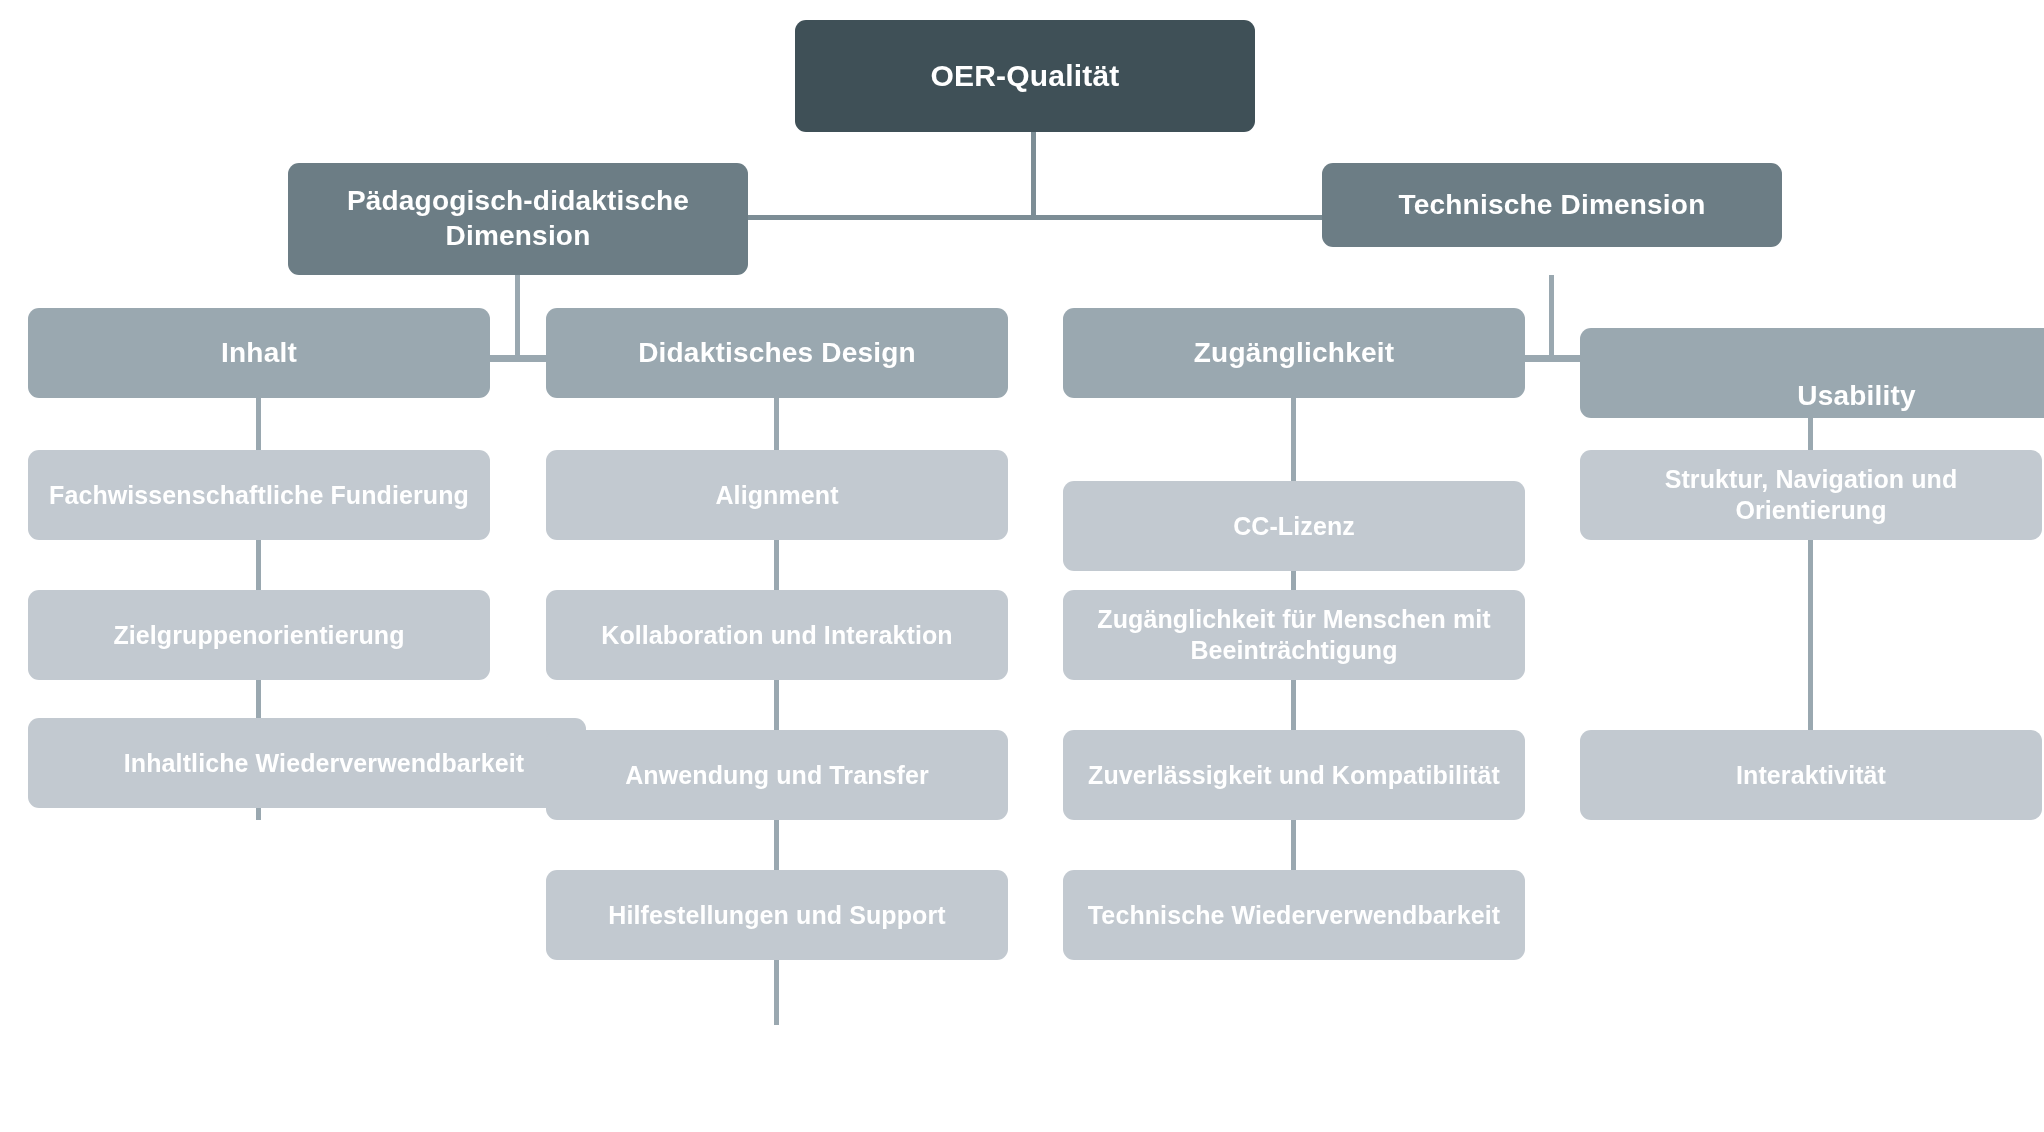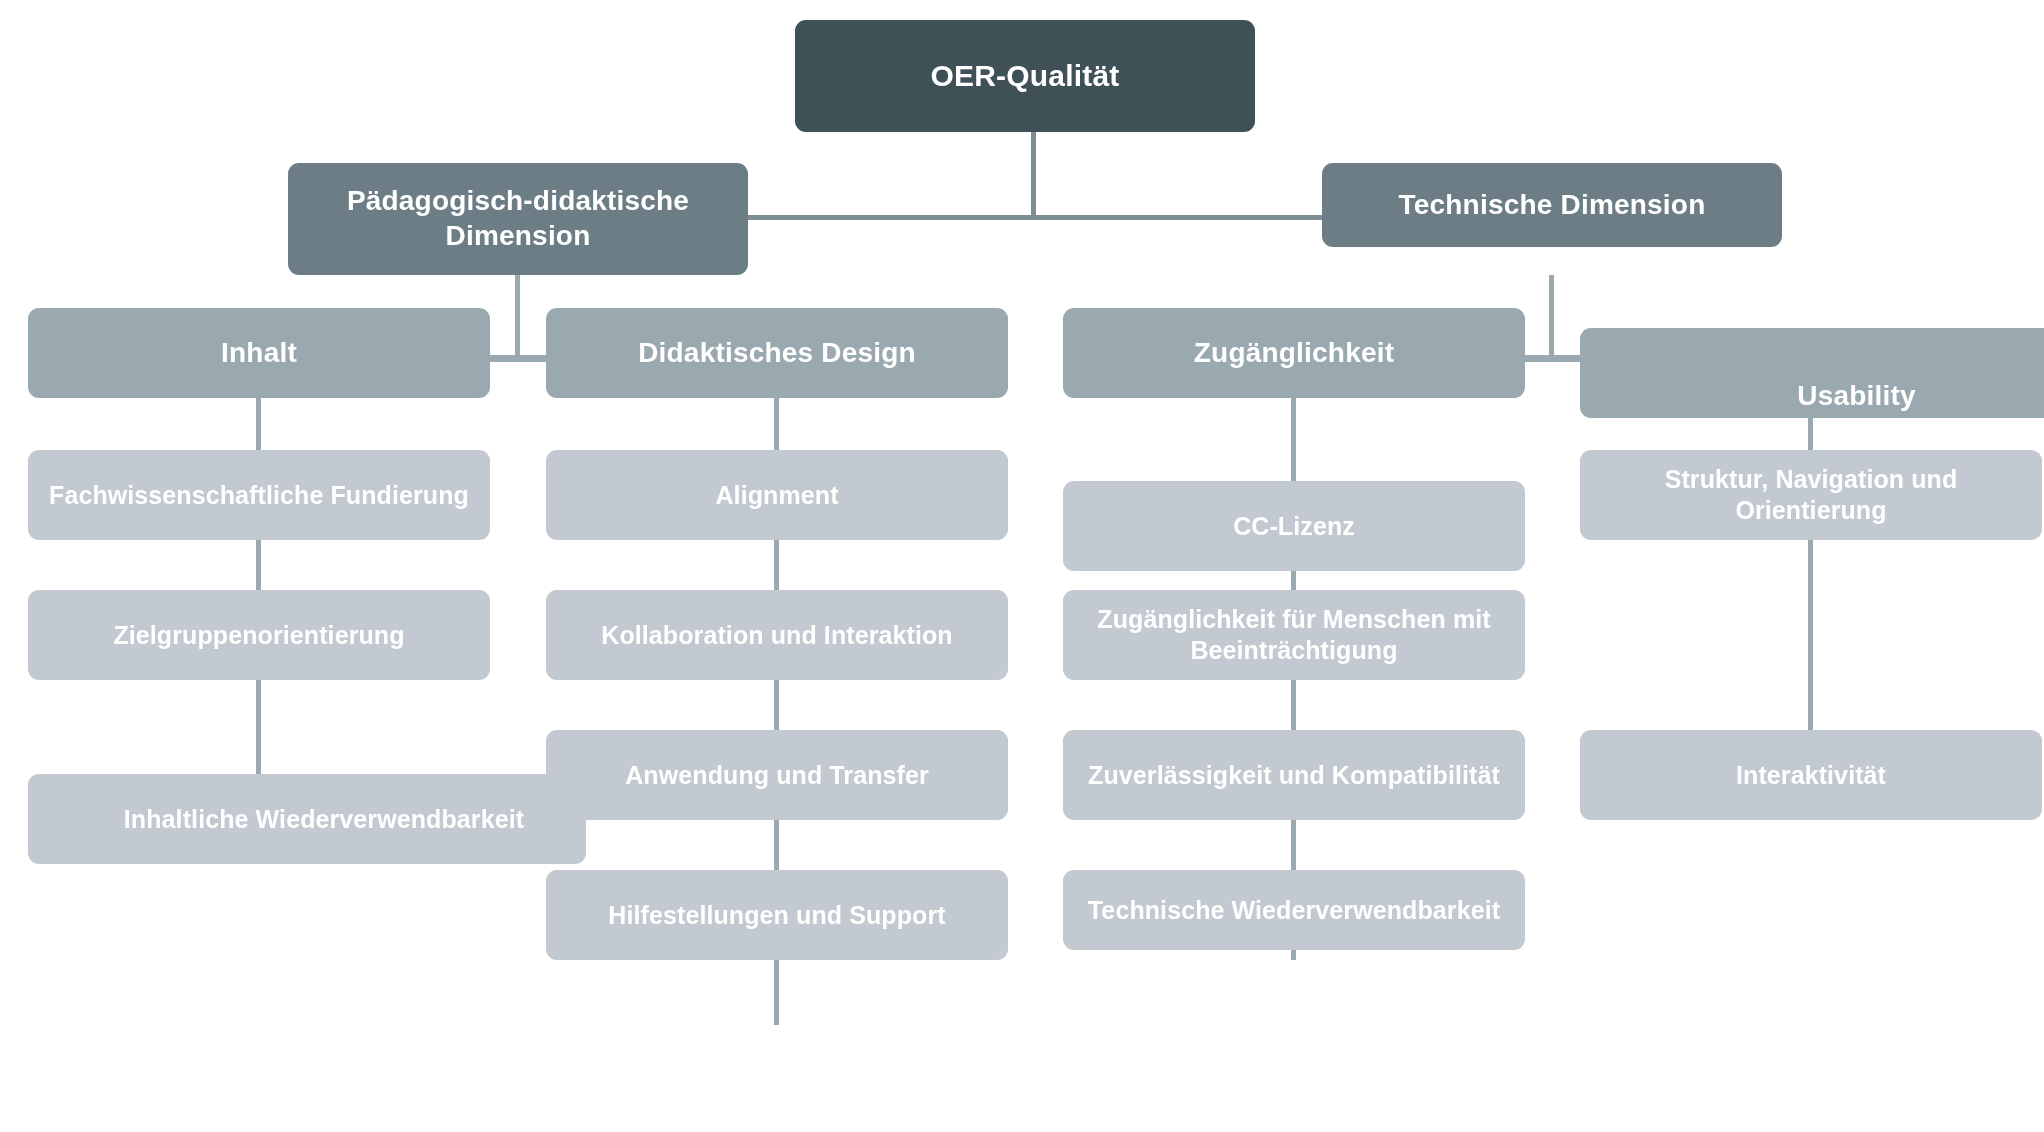--- a/index.html
+++ b/index.html
@@ -97,21 +97,21 @@
   <div class="node lvl-cat" style="left:1580px; top:328px; width:553px; height:90px;align-items:flex-end;">
     <span>Usability</span>
   </div>
 
   <div class="node lvl-leaf" style="left:28px; top:450px; width:462px; height:90px;">
     <span>Fachwissenschaftliche Fundierung</span>
   </div>
   <div class="node lvl-leaf" style="left:28px; top:590px; width:462px; height:90px;">
     <span>Zielgruppenorientierung</span>
   </div>
-  <div class="node lvl-leaf" style="left:28px; top:774px; width:558px; height:90px;padding-left:44px;">
+  <div class="node lvl-leaf" style="left:28px; top:718px; width:558px; height:90px;padding-left:44px;">
     <span>Inhaltliche Wiederverwendbarkeit</span>
   </div>
 
   <div class="node lvl-leaf" style="left:546px; top:450px; width:462px; height:90px;">
     <span>Alignment</span>
   </div>
   <div class="node lvl-leaf" style="left:546px; top:590px; width:462px; height:90px;">
     <span>Kollaboration und Interaktion</span>
   </div>
   <div class="node lvl-leaf" style="left:546px; top:730px; width:462px; height:90px;">
@@ -123,21 +123,21 @@
 
   <div class="node lvl-leaf" style="left:1063px; top:450px; width:462px; height:90px;margin-top:31px;">
     <span>CC-Lizenz</span>
   </div>
   <div class="node lvl-leaf" style="left:1063px; top:590px; width:462px; height:90px;">
     <span>Zugänglichkeit für Menschen mit Beeinträchtigung</span>
   </div>
   <div class="node lvl-leaf" style="left:1063px; top:730px; width:462px; height:90px;">
     <span>Zuverlässigkeit und Kompatibilität</span>
   </div>
-  <div class="node lvl-leaf" style="left:1063px; top:870px; width:462px; height:80px;text-align:right;">
+  <div class="node lvl-leaf" style="left:1063px; top:870px; width:462px; height:90px;text-align:right;">
     <span>Technische Wiederverwendbarkeit</span>
   </div>
 
   <div class="node lvl-leaf" style="left:1580px; top:450px; width:462px; height:90px;">
     <span>Struktur, Navigation und Orientierung</span>
   </div>
   <div class="node lvl-leaf" style="left:1580px; top:730px; width:462px; height:90px;">
     <span>Interaktivität</span>
   </div>
 

